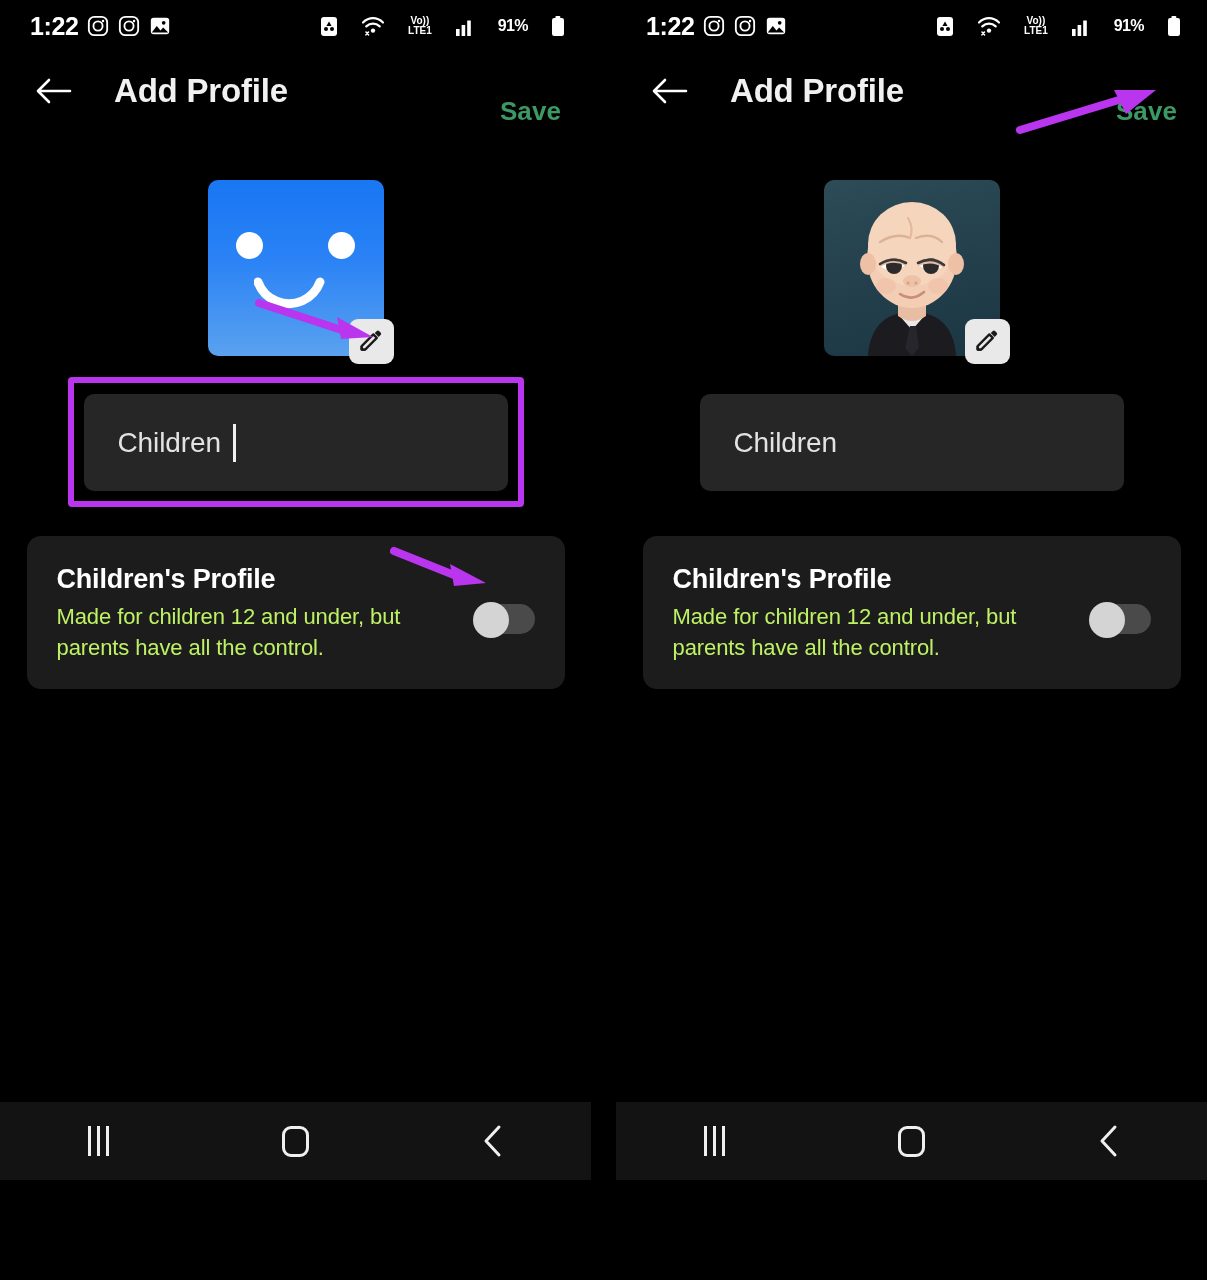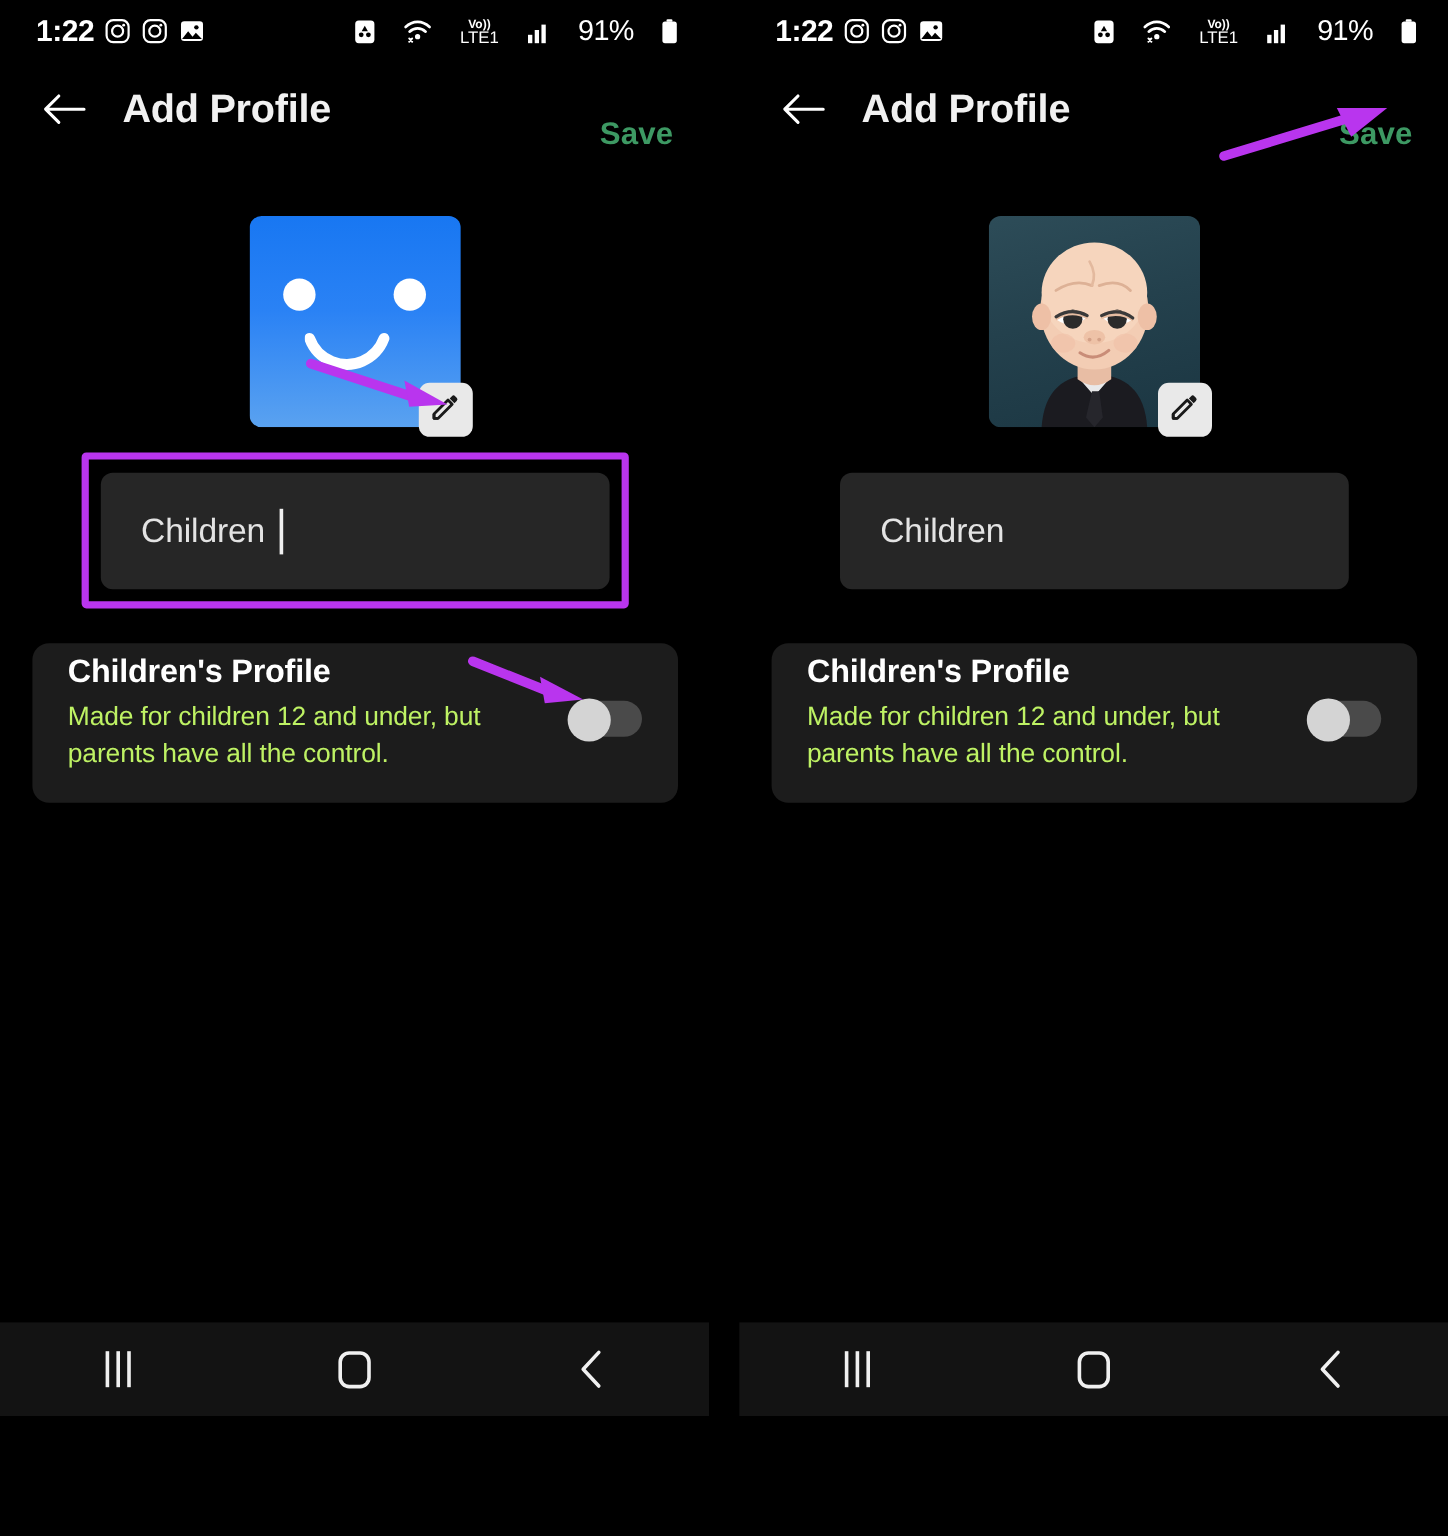--- a/index.html
+++ b/index.html
@@ -53,43 +53,44 @@
   .sb-right {
     position: absolute;
     right: 26px;
     top: 13px;
     display: flex;
     align-items: center;
     gap: 23px;
   }
   .sb-batt-pct {
     color: #ffffff;
-    font-size: 24px;
-    font-weight: 400;
+    font-size: 16px;
+    font-weight: 700;
     letter-spacing: -0.6px;
     line-height: 26px;
   }
   .ico { display: block; }
   .volte-stack {
     display: flex;
     flex-direction: column;
     align-items: center;
     justify-content: center;
     line-height: 1;
   }
   .volte-top { font-size: 10px; color: #fff; font-weight: 700; line-height: 10px; }
-  .volte-bot { font-size: 14px; color: #fff; font-weight: 400; line-height: 10px; }
+  .volte-bot { font-size: 10px; color: #fff; font-weight: 700; line-height: 10px; }
 
   
   .appbar {
     position: relative;
     height: 78px;
     display: flex;
     align-items: center;
     padding: 0 26px 0 32px;
+    gap: 12px;
   }
   .back-btn {
     width: 44px; height: 44px;
     display: flex; align-items: center; justify-content: center;
     flex: none;
   }
   .appbar-title {
     margin-left: 26px;
     color: #f1f1f1;
     font-size: 33px;
@@ -196,21 +197,21 @@
     pointer-events: none;
   }
 
   
   .kid-card {
     position: relative;
     width: 538px;
     margin: 45px auto 0 auto;
     background: #1c1c1c;
     border-radius: 14px;
-    padding: 8px 30px 26px 30px;
+    padding: 28px 30px 26px 30px;
     display: flex;
     align-items: flex-start;
   }
   .kid-text { flex: 1; padding-right: 10px; }
   .kid-title {
     color: #ffffff;
     font-size: 27px;
     font-weight: 700;
     letter-spacing: -0.2px;
     margin-bottom: 6px;

